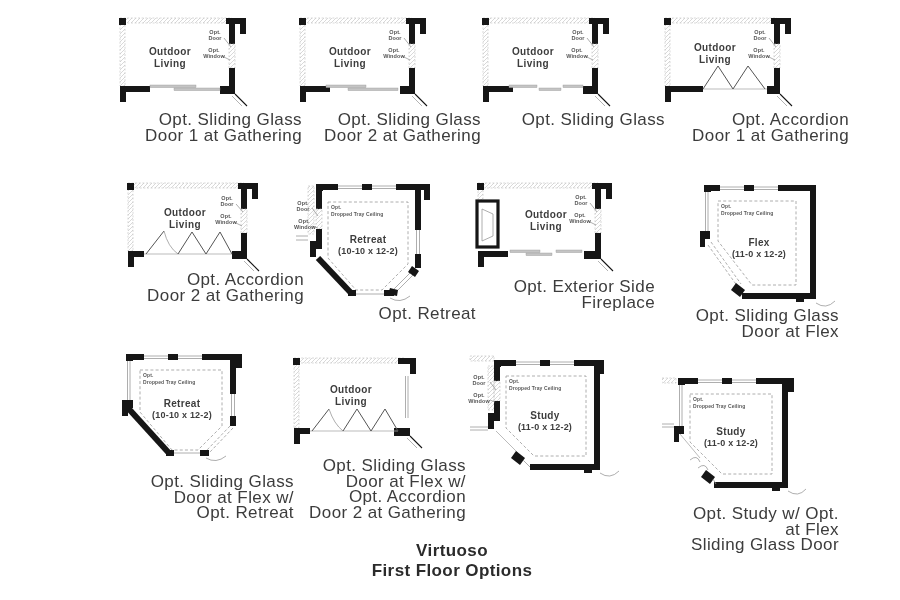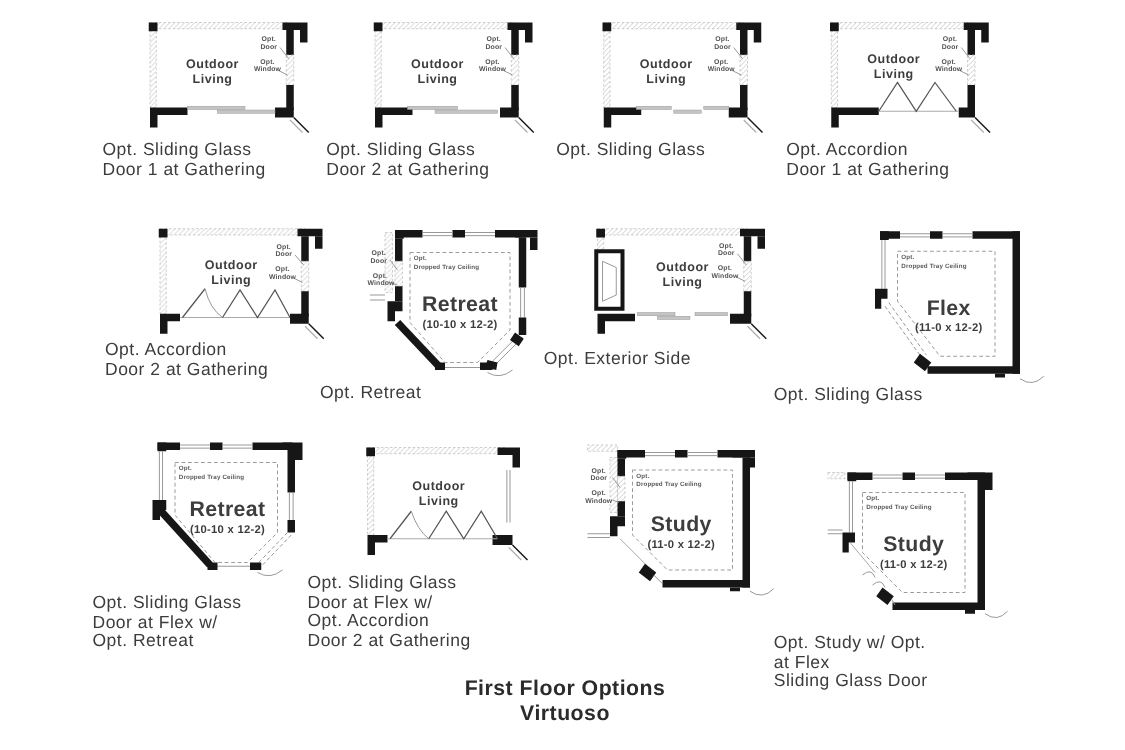--- a/index.html
+++ b/index.html
@@ -15,27 +15,27 @@
   .zig{stroke:#555;stroke-width:1;fill:none;}
   .bar{fill:#c4c4c4;stroke:#9a9a9a;stroke-width:.4;}
   .tray-dash{fill:none;stroke:#9a9a9a;stroke-width:.8;stroke-dasharray:3 2.2;}
   .sgd-dash{stroke:#999;stroke-width:.8;fill:none;stroke-dasharray:3 2;}
   .tick{stroke:#161616;stroke-width:1.1;}
   .tickg{stroke:#aaa;stroke-width:.9;}
   
   .ol-label{position:absolute;text-align:center;font-size:10px;font-weight:bold;
             letter-spacing:.4px;color:#3d3d3d;line-height:1.2;}
   .room-label{position:absolute;text-align:center;color:#3d3d3d;line-height:1.15;}
-  .room-label .rname{font-size:17px;font-weight:bold;letter-spacing:.3px;}
+  .room-label .rname{font-size:10px;font-weight:bold;letter-spacing:.3px;}
   .room-label .rdims{font-size:9px;font-weight:bold;letter-spacing:.2px;}
   .tinylab{position:absolute;font-size:5.5px;font-weight:bold;color:#555;
            text-align:center;line-height:1.15;letter-spacing:.1px;}
   .traylab{position:absolute;font-size:5px;font-weight:bold;color:#5a5a5a;
            text-align:left;line-height:1.3;letter-spacing:.1px;white-space:nowrap;}
-  .caption{position:absolute;width:220px;text-align:left;font-size:14px;
+  .caption{position:absolute;width:220px;text-align:right;font-size:17px;
            color:#3c3c3c;line-height:15.5px;letter-spacing:.4px;}
   .sheet-title{position:absolute;width:300px;text-align:center;font-size:17px;
            font-weight:bold;color:#2b2b2b;line-height:20px;letter-spacing:.4px;}
 </style>
 </head>
 <body>
 
 <div id="sheet">
 
 <svg width="0" height="0" style="position:absolute">
@@ -296,20 +296,21 @@
   </svg>
   <div class="ol-label" style="left:33px;top:28px;width:90px">
     <div>Outdoor</div>
         <div>Living</div>
   </div>
   <div class="tinylab" style="left:104px;top:13px;width:18px">Opt. Door</div>
   <div class="tinylab" style="left:100px;top:31px;width:24px">Opt. Window</div>
 </div>
 <div class="caption" style="left:435px;top:279px">
   <div>Opt. Exterior Side</div>
+      <div>Fireplace</div>
 </div>
 
 <div class="plan" style="left:692px;top:179px;width:147px;height:140px">
   <svg width="147" height="140" viewBox="0 0 147 140">
     <rect class="wall" x="12" y="6" width="7" height="7"></rect>
     <rect class="wall" x="12" y="6" width="112" height="6"></rect>
     <g>
       <rect x="28" y="5" width="24" height="8" fill="#fff"></rect>
       <line class="thin" x1="28" y1="8" x2="52" y2="8"></line>
           <line class="thin" x1="28" y1="10.5" x2="52" y2="10.5"></line>
@@ -337,20 +338,21 @@
     <div>Opt.</div>
         <div>Dropped Tray Ceiling</div>
   </div>
   <div class="room-label" style="left:22px;top:58px;width:90px">
     <div class="rname">Flex</div>
         <div class="rdims">(11-0 x 12-2)</div>
   </div>
 </div>
 <div class="caption" style="left:619px;top:308px">
   <div>Opt. Sliding Glass</div>
+      <div>Door at Flex</div>
 </div>
 
 <div class="plan" style="left:116px;top:348px;width:137px;height:124px">
   <svg width="137" height="124" viewBox="0 0 137 124">
     <rect class="wall" x="10" y="6" width="7" height="7"></rect>
     <rect class="wall" x="10" y="6" width="108" height="6"></rect>
     <g>
       <rect x="28" y="5" width="24" height="8" fill="#fff"></rect>
       <line class="thin" x1="28" y1="8" x2="52" y2="8"></line>
           <line class="thin" x1="28" y1="10.5" x2="52" y2="10.5"></line>
@@ -520,17 +522,17 @@
         <div class="rdims">(11-0 x 12-2)</div>
   </div>
 </div>
 <div class="caption" style="left:619px;top:506px">
   <div>Opt. Study w/ Opt.</div>
       <div>at Flex</div>
       <div>Sliding Glass Door</div>
 </div>
 
 <div class="sheet-title" style="left:302px;top:541px">
+  <div>Virtuoso</div>
   <div>First Floor Options</div>
-  <div>Virtuoso</div>
 </div>
 
 </div>
 
 </body></html>

